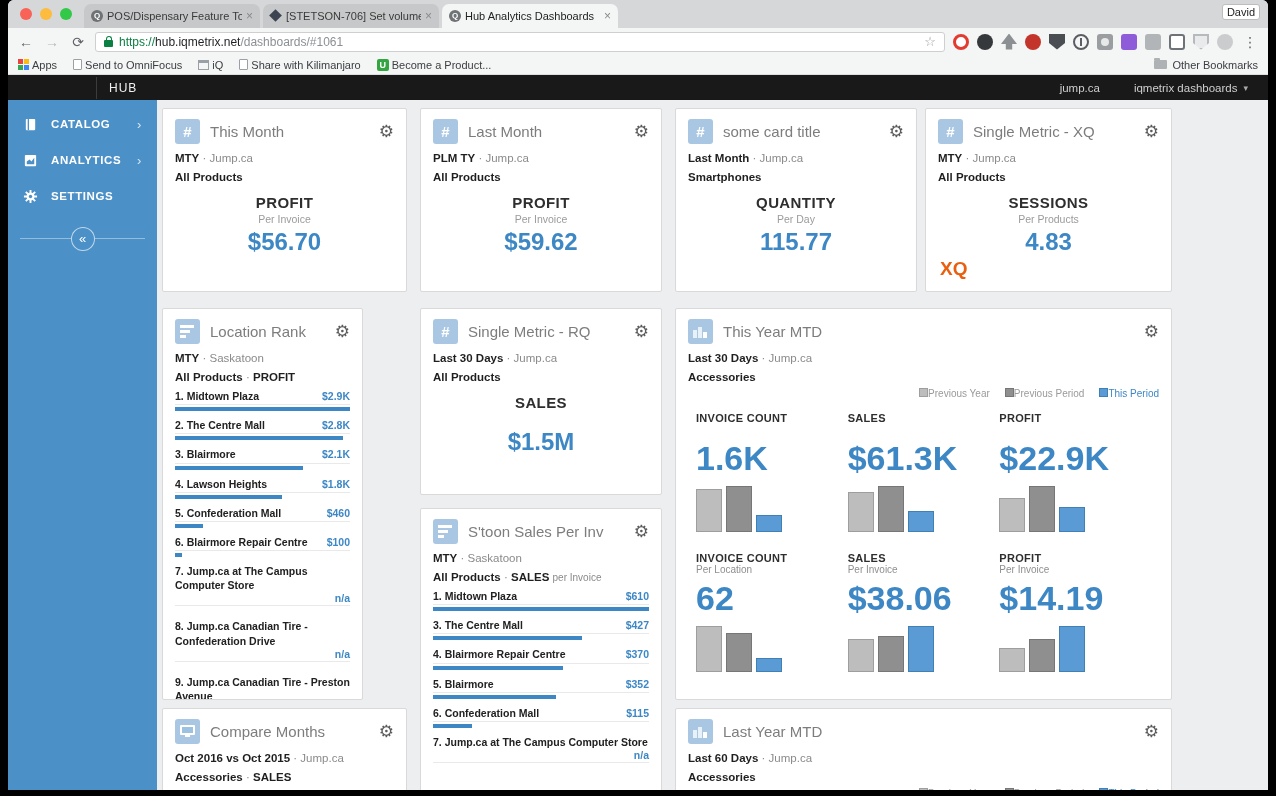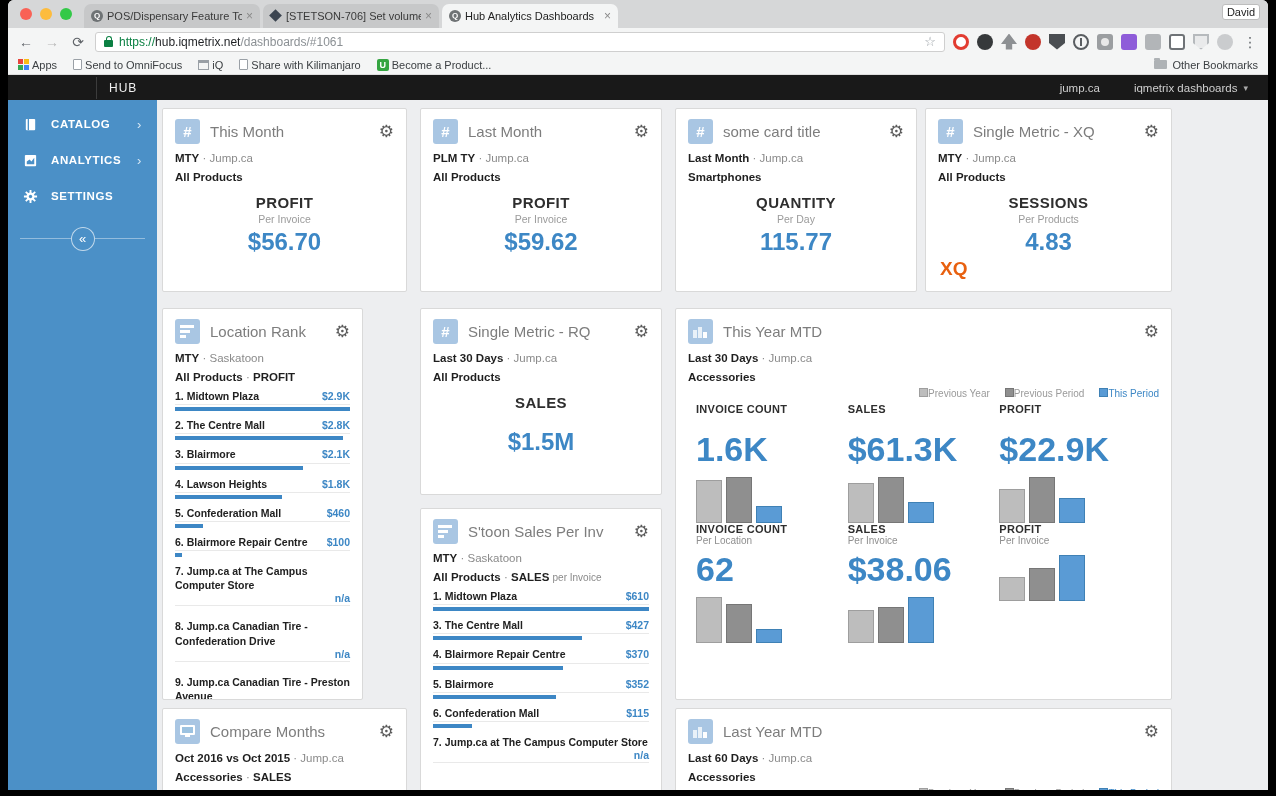--- a/index.html
+++ b/index.html
@@ -100,21 +100,21 @@
   .rank-bar { height:4px; margin-top:2px; }
   .rank-fill { height:100%; background:var(--accent-blue); }
 
   .mtd-legend { display:flex; justify-content:flex-end; gap:15px; margin-top:2px; font-size:10px; color:#9a9a9a; align-items:center; }
   .leg { display:flex; align-items:flex-start; }
   .sw { width:9px; height:9px; }
   .sw.g1 { background:var(--bar-gray-light); border:1px solid var(--bar-gray-light-border); }
   .sw.g2 { background:var(--bar-gray-dark); border:1px solid var(--bar-gray-dark-border); }
   .sw.b  { background:var(--bar-blue); border:1px solid var(--bar-blue-border); }
   .leg.blue span { color:var(--accent-blue); }
-  .mtd-grid { display:grid; grid-template-columns:repeat(3,1fr); margin-top:4px; padding:0 8px; }
+  .mtd-grid { display:grid; grid-template-columns:repeat(3,1fr); margin-top:13px; row-gap:20px; padding:0 8px; }
   .mtd-label { font-size:11px; font-weight:bold; color:#2e2e2e; letter-spacing:.3px; }
   .mtd-qual { font-size:10px; color:#8f8f8f; min-height:12px; }
   .mtd-value { font-size:34px; color:var(--accent-blue); font-weight:600; margin-top:3px; }
   .mtd-bars { display:flex; align-items:flex-end; gap:4px; height:46px; margin-top:8px; }
   .bar { width:26px; }
   .bar.g1 { background:var(--bar-gray-light); border:1px solid var(--bar-gray-light-border); }
   .bar.g2 { background:var(--bar-gray-dark); border:1px solid var(--bar-gray-dark-border); }
   .bar.b  { background:var(--bar-blue); border:1px solid var(--bar-blue-border); }
 </style>
 </head>
@@ -583,20 +583,21 @@
             <div class="mtd-value">$38.06</div>
             <div class="mtd-bars">
               <div class="bar g1" style="height: 72%;"></div>
               <div class="bar g2" style="height: 79%;"></div>
               <div class="bar b" style="height: 100%;"></div>
             </div>
           </div>
           <div class="mtd-cell">
             <div class="mtd-label">PROFIT</div>
             <div class="mtd-qual">Per Invoice</div>
+            <div class="mtd-value">$14.19</div>
             <div class="mtd-bars">
               <div class="bar g1" style="height: 52%;"></div>
               <div class="bar g2" style="height: 72%;"></div>
               <div class="bar b" style="height: 100%;"></div>
             </div>
           </div>
         </div>
       </div>
 
       <div class="card" style="left:5px;top:608px;width:245px;height:300px;">

